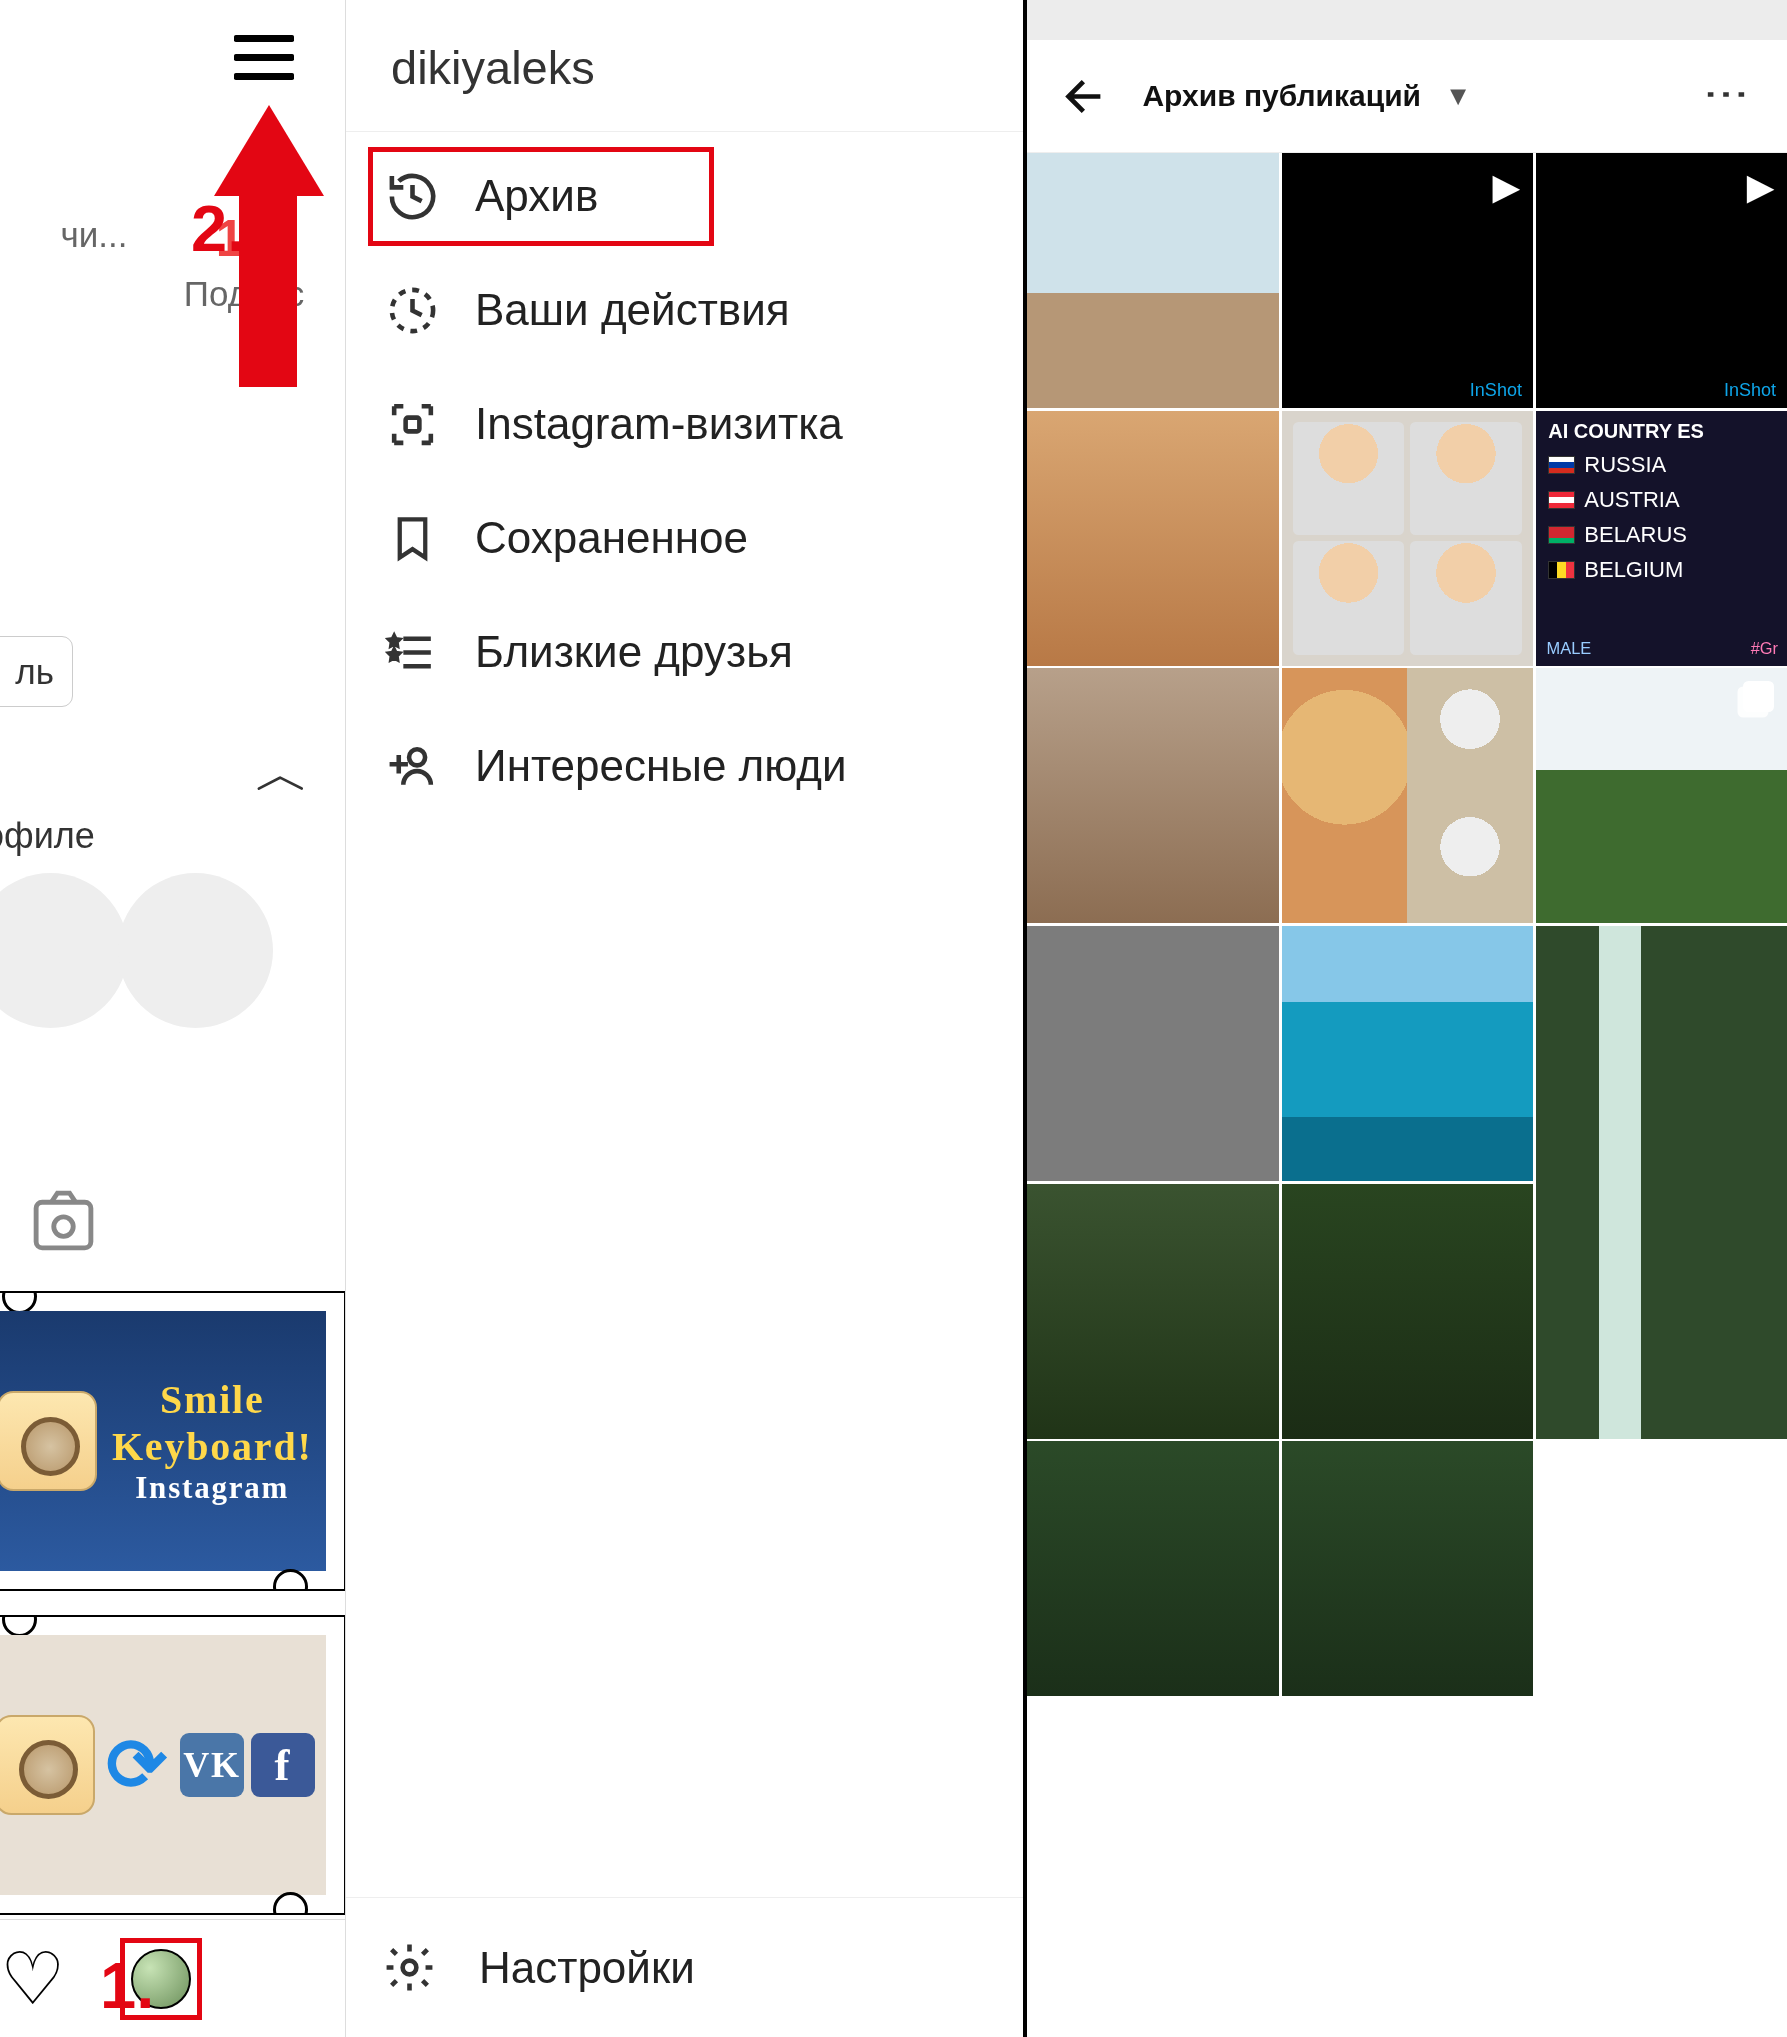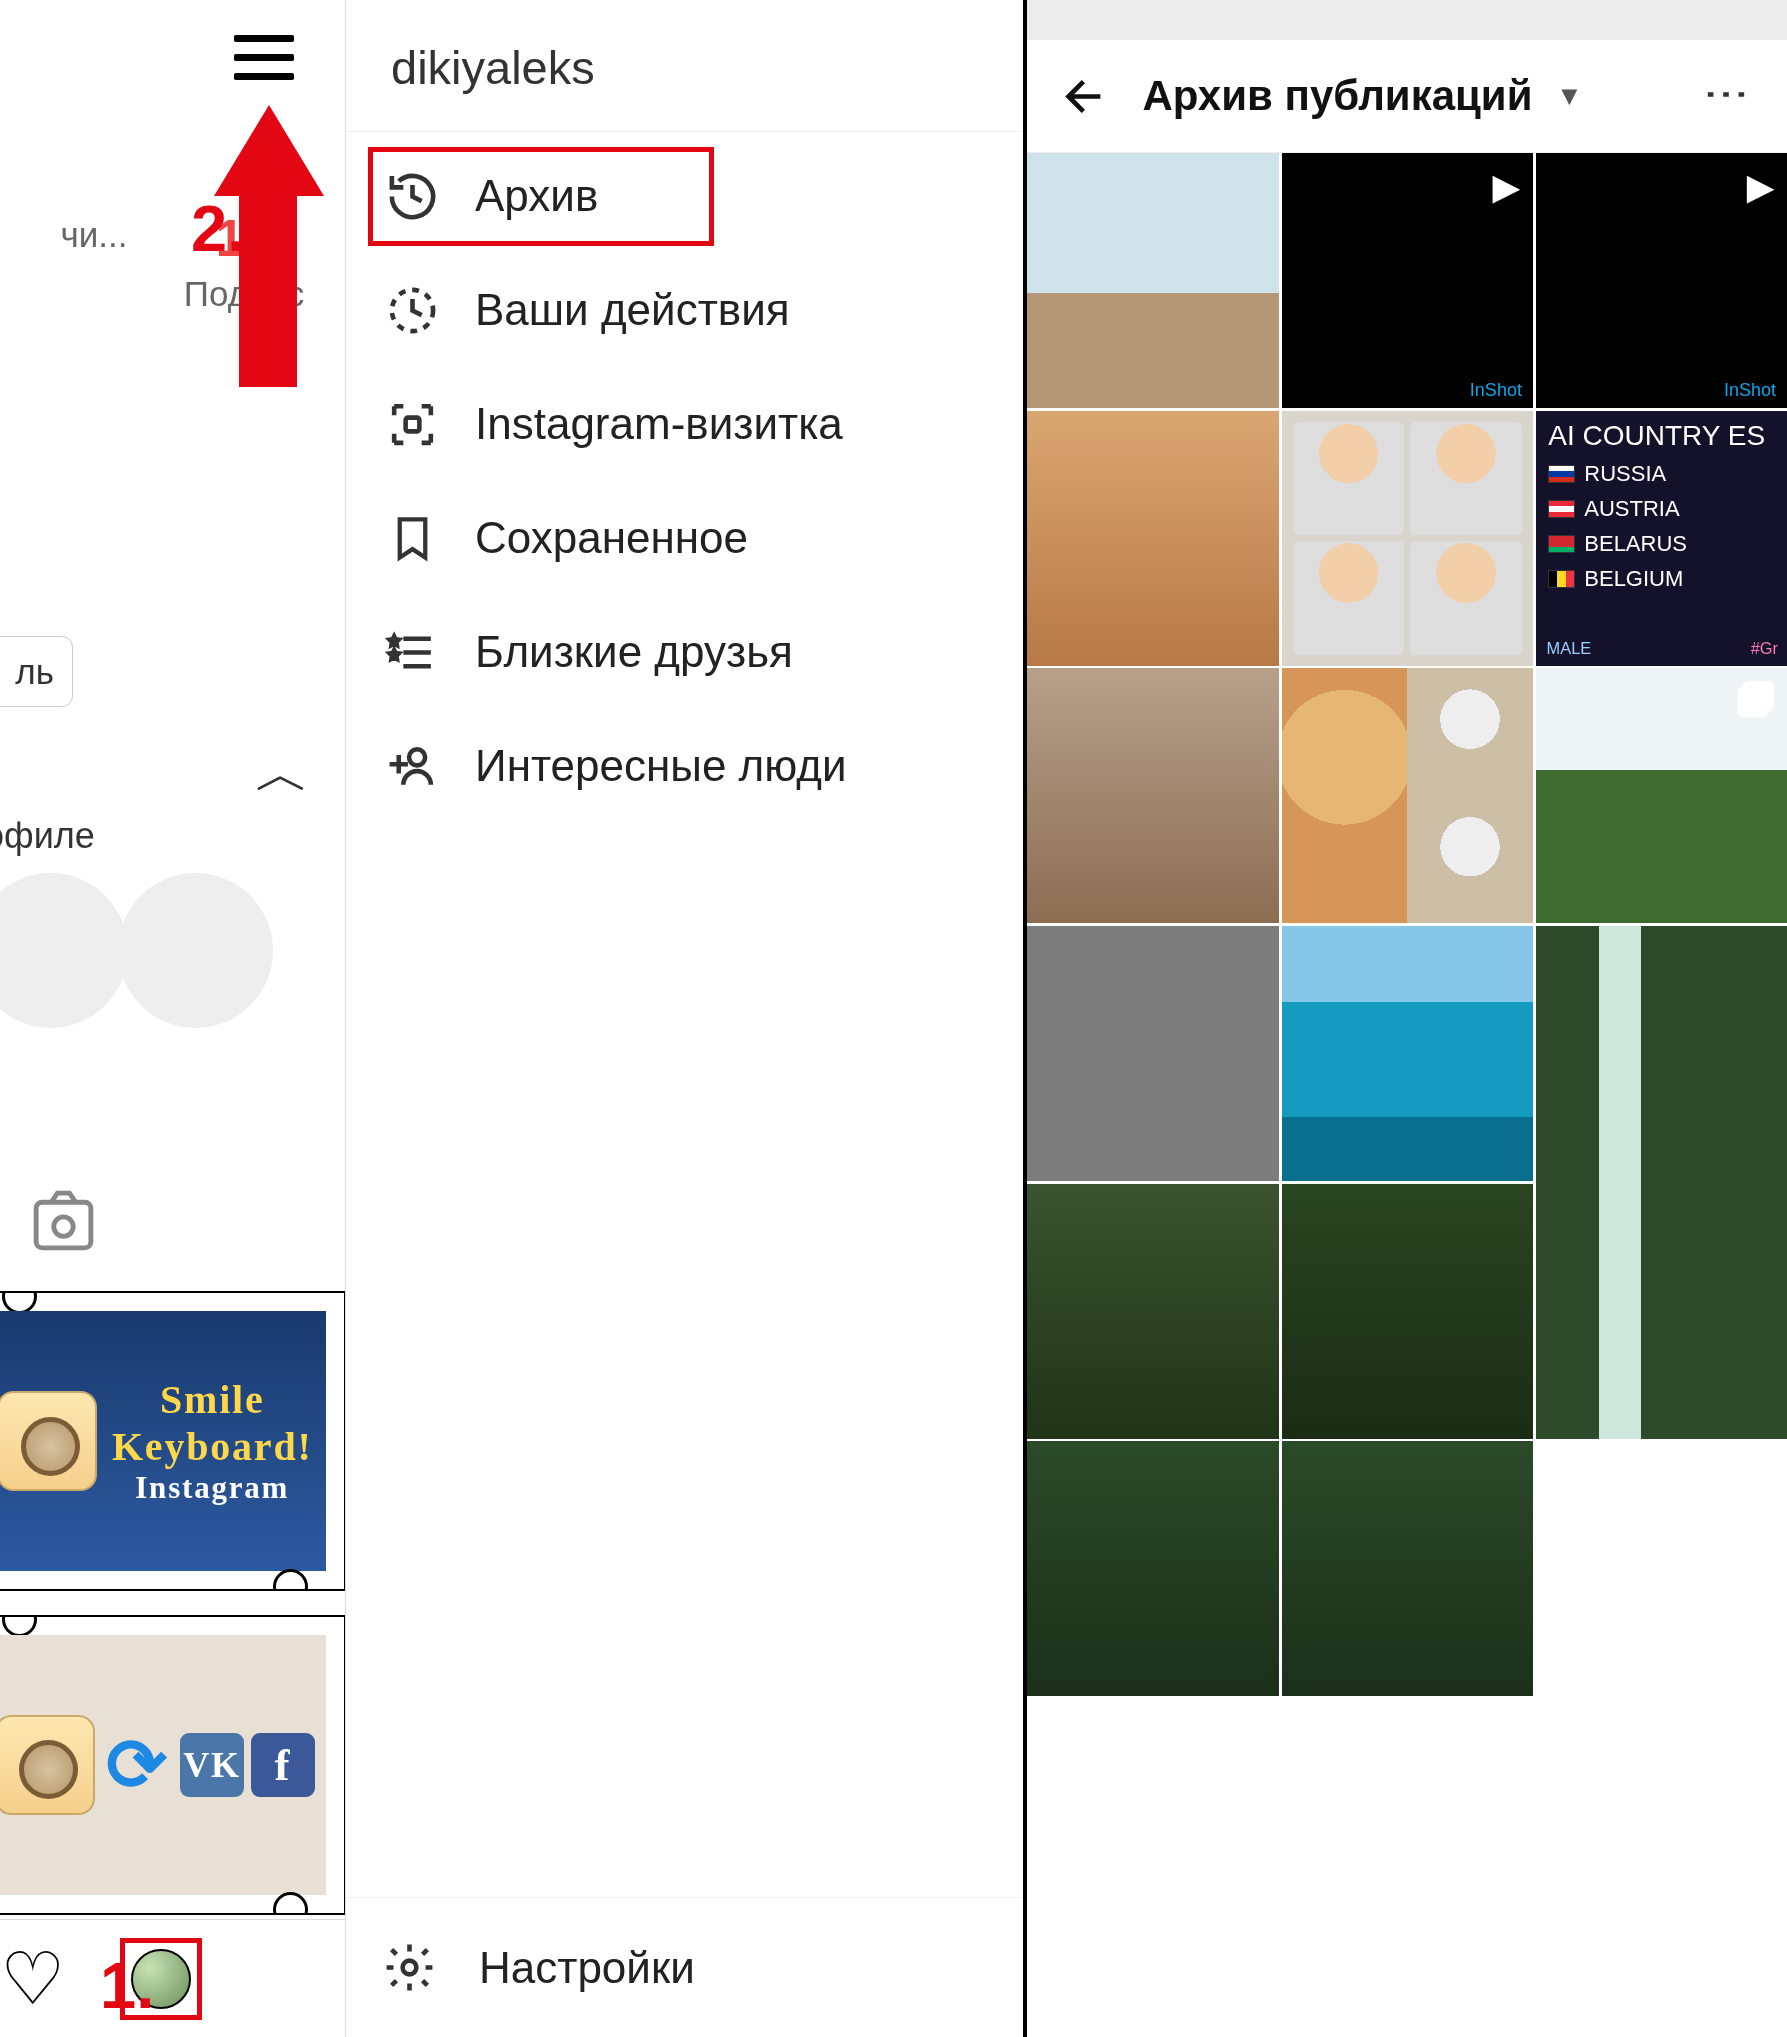--- a/index.html
+++ b/index.html
@@ -122,21 +122,21 @@
     }
     .arrow .shaft { position:absolute; top:82px; left:16.4px; width:58px; height:200px; background:#e30613; }
     .arrow .head { position:absolute; top:0; left:-9px; width:0; height:0; border-left:55px solid transparent; border-right:55px solid transparent; border-bottom:91px solid #e30613; }
     
     .r-status { height:40px; background:#ececec; }
     .r-header {
       height:113px; display:flex; align-items:center; padding:0 33px; gap:31px; border-bottom:0.9px solid #eee;
     }
     .back-btn { width:51px; height:51px; }
     .r-title-wrap { display:flex; align-items:center; gap:23.6px; }
-    .r-title { font-size:42px; font-weight:600; color:#111; }
+    .r-title { font-size:30px; font-weight:600; color:#111; }
     .drop { font-size:27px; color:#555; }
     .kebab { margin-left:auto; font-size:45px; letter-spacing:3.6px; color:#333; writing-mode:vertical-rl; }
     .grid { display:grid; grid-template-columns: repeat(3, 1fr); grid-auto-rows: 255px; gap:2.7px; flex:1; background:#fff;}
     .tile { background:#888; position:relative; overflow:hidden; }
     .tile .play { position:absolute; top:12.7px; right:12.7px; color:#fff; font-size:36px; }
     .tile .multi { position:absolute; top:12.7px; right:12.7px; width:31px; height:31px; background:#fff; border-radius:5.5px; box-shadow: -5.5px 5.5px 0 rgba(255,255,255,0.85); }
     .tile .wm { position:absolute; bottom:7.3px; right:11px; font-size:18px; color:#0ea5e9; }
     .t-beach { background:linear-gradient(#cfe2ea 55%, #b69776 55%); }
     .t-black { background:#000; }
     .t-cat { background:linear-gradient(#d9a672,#b87946); }
@@ -336,21 +336,21 @@
       <span class="wm">InShot</span>
     </div>
     <div class="tile t-cat"></div>
     <div class="tile t-faces">
         <div></div>
         <div></div>
         <div></div>
         <div></div>
       </div>
     <div class="tile t-country">
-      <div style="font-weight:normal; font-size:28px; margin-bottom:5.5px;">AI COUNTRY ES</div>
+      <div style="font-weight:bold; font-size:20px; margin-bottom:5.5px;">AI COUNTRY ES</div>
       <div class="row">
           <span class="flag f-ru"></span>
           <span>RUSSIA</span>
         </div>
       <div class="row">
           <span class="flag f-at"></span>
           <span>AUSTRIA</span>
         </div>
       <div class="row">
           <span class="flag f-by"></span>

